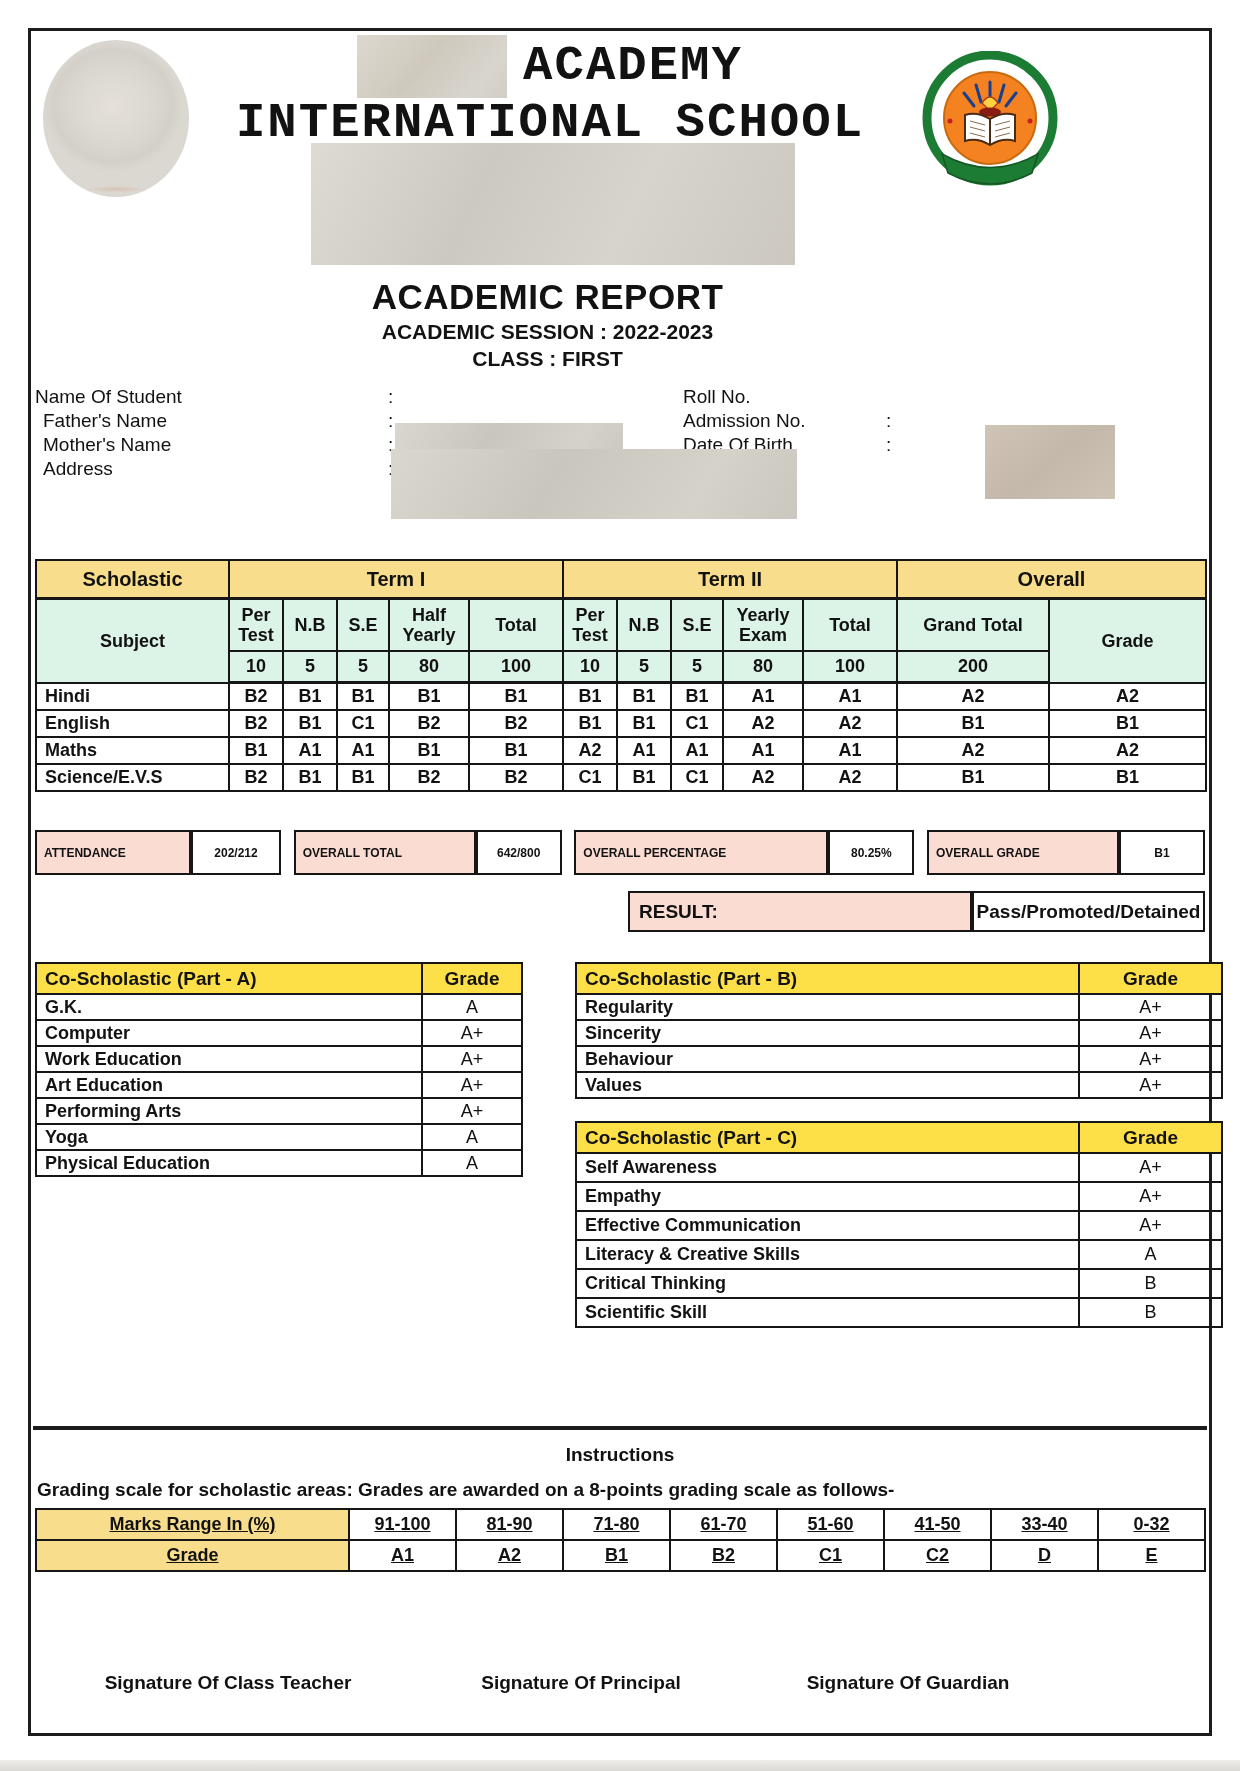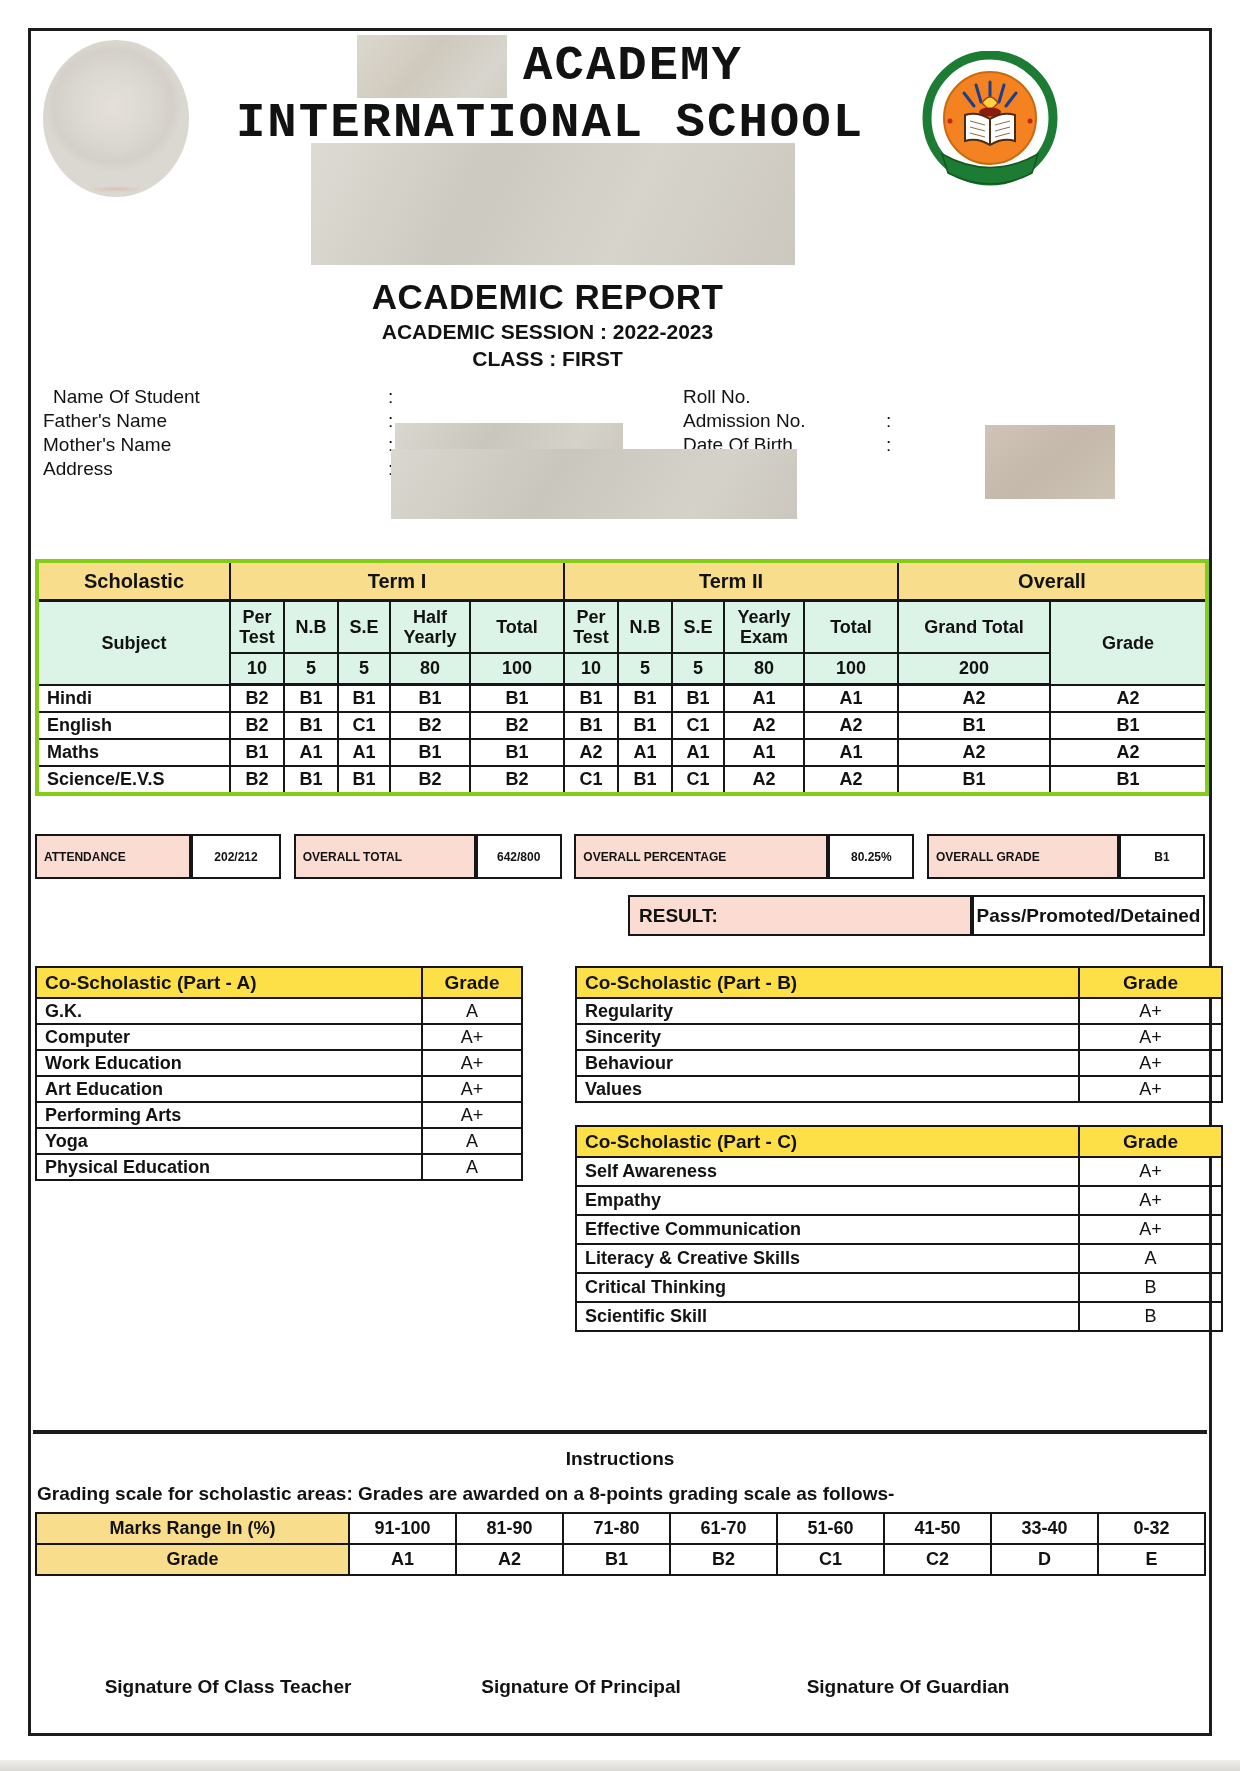--- a/index.html
+++ b/index.html
@@ -29,21 +29,21 @@
   .session,.class-line{font-size:21px;font-weight:700;margin-top:3px;}
 
   
   .student-info{position:relative;height:150px;margin-top:14px;font-size:19px;}
   .si{position:absolute;line-height:24px;white-space:nowrap;}
   .si-blur{position:absolute;background:linear-gradient(120deg,#dad7d0 0%,#c9c6bd 40%,#d5d2ca 75%,#cbc7be 100%);}
   .si-blur.tan{background:linear-gradient(140deg,#cfc4b5 0%,#c3b8a9 50%,#cec4b6 100%);}
 
   
   table{border-collapse:collapse;}
-  .scholastic{margin:24px 0 0 2px;width:1170px;table-layout:fixed;border:4px solid #84cc16;}
+  .scholastic{margin:24px 0 0 2px;width:1170px;table-layout:fixed;border:1px solid #84cc16;}
   .scholastic th,.scholastic td{border:2px solid #161616;font-weight:700;text-align:center;
     padding:0;overflow:hidden;}
   .scholastic .yellow th{background:#F8DE8C;font-size:20px;height:36px;border-bottom-width:3px;}
   .scholastic .sub th{background:#DCF3E7;font-size:18px;line-height:1.12;height:50px;}
   .scholastic .marks th{background:#DCF3E7;font-size:18px;height:29px;border-bottom-width:3px;}
   .scholastic tbody td{font-size:18px;height:25px;background:#fff;}
   .scholastic td.subj{text-align:left;padding-left:8px;}
 
   
   .summary{display:flex;justify-content:space-between;margin:38px 2px 0;height:45px;}
@@ -72,21 +72,21 @@
   .co-table td.grd{text-align:center;font-weight:400;font-size:18px;}
   .co-c td.lbl{height:29px;}
   .co-gap{margin-top:22px;}
 
   
   .divider{margin-top:98px;height:4px;background:#1c1c1c;}
   .instr-title{text-align:center;font-weight:700;font-size:19px;margin-top:14px;}
   .grading-note{font-weight:700;font-size:19px;margin-top:13px;padding-left:4px;}
   .grading{margin:7px 0 0 2px;width:1169px;table-layout:fixed;border:2.5px solid #161616;}
   .grading th,.grading td{border:2px solid #161616;font-weight:700;font-size:18px;
-    text-align:center;height:29px;padding:0;}
+    text-align:center;height:29px;padding:0;text-decoration:underline;}
   .grading .ylw{background:#F8DE8C;}
 
   
   .signatures{position:relative;height:28px;margin-top:100px;font-weight:700;font-size:19px;}
   .sig{position:absolute;transform:translateX(-50%);white-space:nowrap;}
 
   .bottom-strip{position:absolute;left:0;bottom:0;width:100%;height:11px;
     background:linear-gradient(#f0eeeb,#dbd9d5);}
 </style>
 </head>
@@ -135,21 +135,21 @@
       </div>
     </div>
 
     <div class="titles">
       <div class="report-title">ACADEMIC REPORT</div>
       <div class="session">ACADEMIC SESSION : 2022-2023</div>
       <div class="class-line">CLASS : FIRST</div>
     </div>
 
     <div class="student-info">
-      <span class="si" style="left:20px;top:0">Name Of Student</span>
+      <span class="si" style="left:2px;top:0">Name Of Student</span>
       <span class="si" style="left:10px;top:24px">Father's Name</span>
       <span class="si" style="left:10px;top:48px">Mother's Name</span>
       <span class="si" style="left:10px;top:72px">Address</span>
       <span class="si" style="left:355px;top:0">:</span>
       <span class="si" style="left:355px;top:24px">:</span>
       <span class="si" style="left:355px;top:48px">:</span>
       <span class="si" style="left:355px;top:72px">:</span>
 
       <span class="si" style="left:650px;top:0">Roll No.</span>
       <span class="si" style="left:650px;top:24px">Admission No.</span>

